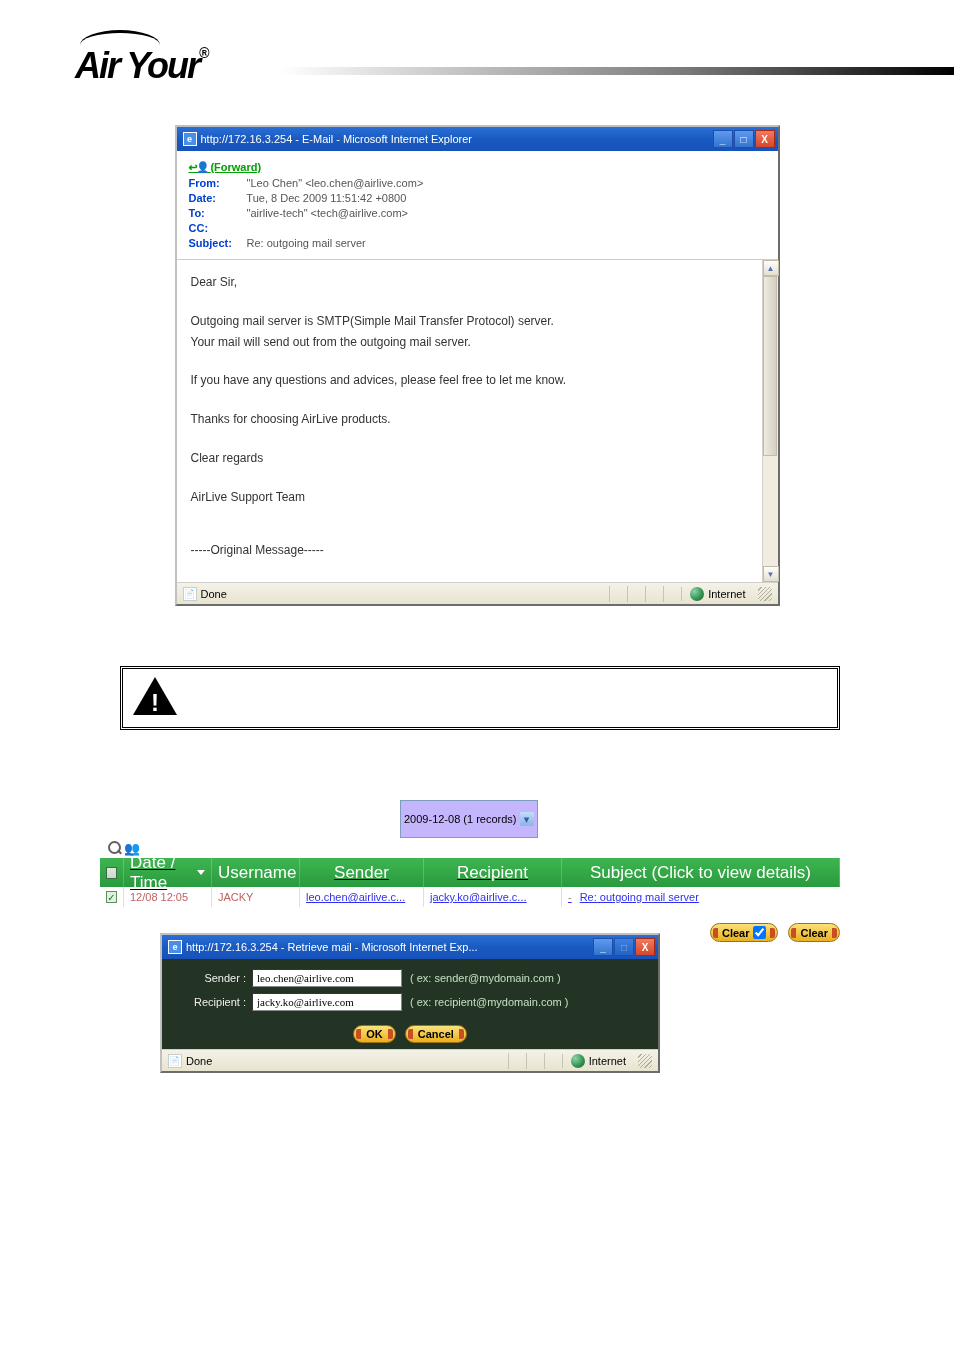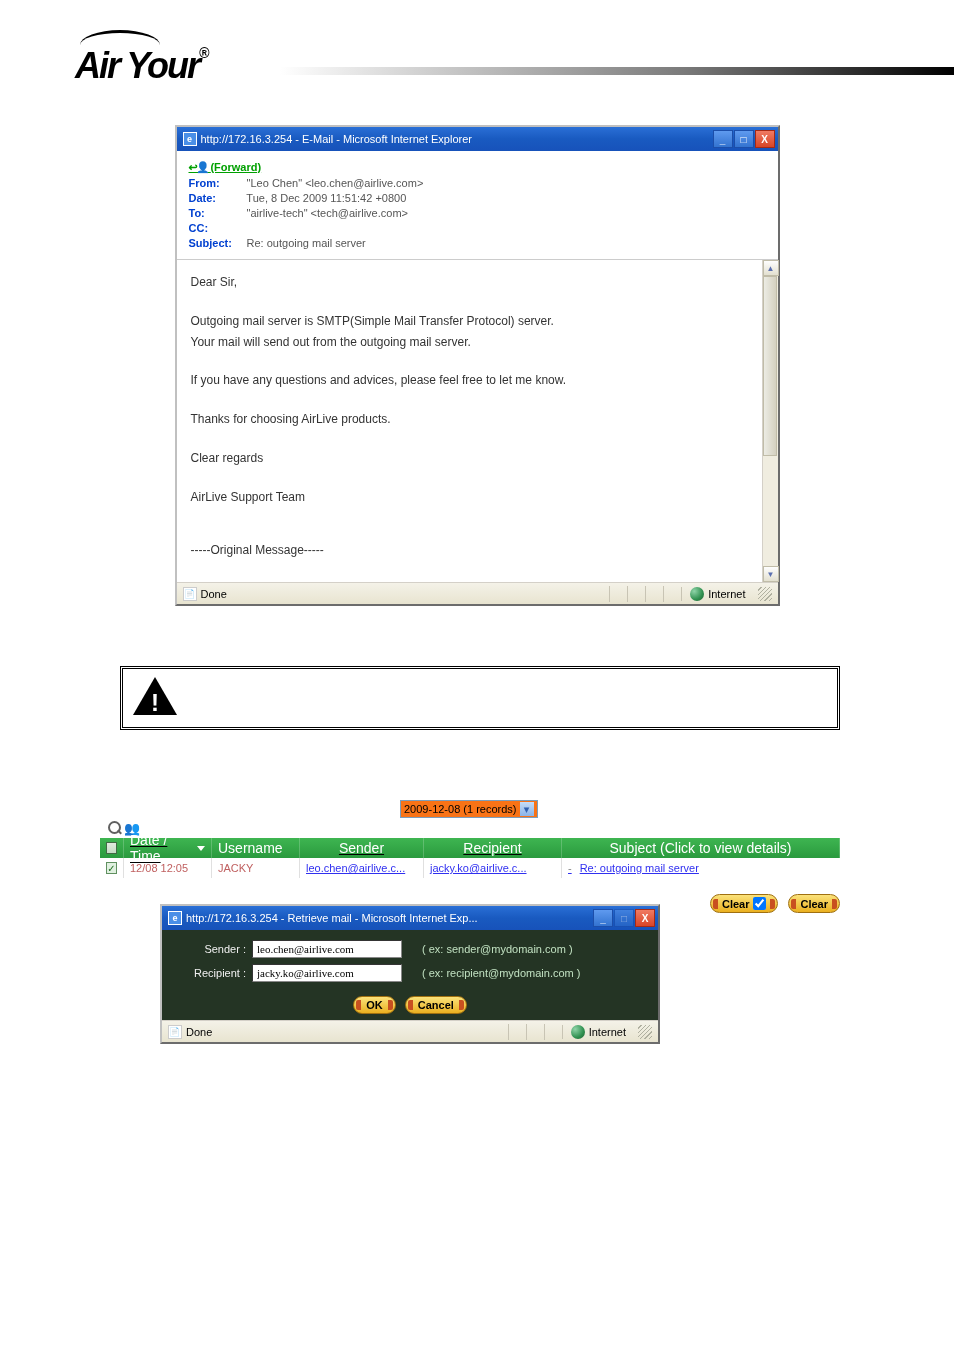--- a/index.html
+++ b/index.html
@@ -46,30 +46,30 @@
     .resize-grip { width: 14px; height: 14px; background: repeating-linear-gradient(135deg, transparent 0 2px, #b0b0a0 2px 3px); margin-left: 4px; }
     
     
     .warning-box { width: 720px; margin: 60px auto 0 120px; border: 3px double #000; padding: 8px 10px; }
     .warning-tri { display: inline-block; width: 0; height: 0; border-left: 22px solid transparent; border-right: 22px solid transparent; border-bottom: 38px solid black; position: relative; }
     .warning-tri::after { content: "!"; position: absolute; top: 12px; left: -6px; font-size: 24px; font-weight: bold; color: white; font-family: Arial; width: 12px; text-align: center; }
     
     
     .records-area { width: 740px; margin: 70px auto 0 100px; font-size: 11px; }
     .records-top { display: flex; align-items: center; gap: 6px; }
-    .date-dropdown { margin-left: 300px; background: #f97316; border: 1px solid #7b9ebd; padding: 1px 3px; display: flex; align-items: center; font-size: 11px; }
+    .date-dropdown { margin-left: 300px; background: #c4b5fd; border: 1px solid #7b9ebd; padding: 11px 3px; display: flex; align-items: center; font-size: 11px; }
     .dropdown-btn { width: 14px; height: 14px; background: linear-gradient(to bottom,#c4dcf8,#8ab4e8); margin-left: 3px; display: flex; align-items: center; justify-content: center; color: #3060b0; }
     .records-toolbar { display: flex; align-items: center; gap: 2px; padding: 0 8px; height: 20px; }
     .magnify-icon { width: 14px; height: 14px; display: inline-block; position: relative; }
     .magnify-icon::before { content: ""; width: 9px; height: 9px; border: 2px solid #606060; border-radius: 50%; position: absolute; }
     .magnify-icon::after { content: ""; width: 5px; height: 2px; background: #606060; position: absolute; top: 10px; left: 9px; transform: rotate(45deg); }
     .people-icon { color: #c07010; font-size: 13px; }
     .page-count { margin-left: auto; color: white; }
     
-    .records-header-row { background: linear-gradient(to bottom, #3eb551, #2a9a3e); display: flex; height: 20px; align-items: center; font-size: 14px; }
+    .records-header-row { background: linear-gradient(to bottom, #3eb551, #2a9a3e); display: flex; height: 29px; align-items: center; font-size: 17px; }
     .hcell { padding: 0 6px; height: 100%; display: flex; align-items: center; text-decoration: underline; border-right: 1px solid #fff3; }
     .hcell a { color: white; cursor: pointer; }
     .check-hcell { width: 24px; justify-content: center; text-decoration: none; }
     .check-hcell .sq { width: 12px; height: 12px; border: 1px solid #406a44; background: linear-gradient(to bottom,#e0eadf,#c4dcc4); }
     .datetime-hcell { width: 88px; }
     .user-hcell { width: 88px; color: white; text-decoration: none; }
     .sender-hcell { width: 124px; justify-content: center; text-decoration: underline; }
     .recipient-hcell { width: 138px; justify-content: center; }
     .subject-hcell { flex: 1; color: white; text-decoration: none; justify-content: center; }
     .sort-arrow { width: 0; height: 0; border-left: 4px solid transparent; border-right: 4px solid transparent; border-top: 5px solid #fff; margin-left: 3px; }
@@ -87,21 +87,21 @@
     
     .page-footer { text-align: right; color: white; margin-top: 4px; }
     
     
     .popup-window { width: 500px; margin: 10px 0 0 60px; border: 2px outset #c0c0c0; background: #ece9d8; }
     .popup-window .titlebar-text { white-space: nowrap; }
     .popup-body { background: #243424; color: white; padding: 10px 14px 6px; font-size: 11px; }
     .field-row { display: flex; align-items: center; margin-bottom: 6px; }
     .field-label { color: #f0f0f0; min-width: 70px; text-align: right; margin-right: 6px; }
     .field-input { width: 150px; background: white; color: #000; border: 1px inset #888; padding: 2px 4px; font-size: 11px; font-family: Tahoma; }
-    .field-hint { color: #c0e0c0; margin-left: 20px; }
+    .field-hint { color: #c0e0c0; margin-left: 8px; }
     .popup-buttons { text-align: center; margin-top: 14px; }
     .pill-btn { display: inline-flex; align-items: center; background: linear-gradient(to bottom,#fbe27a,#eab020); border: 1px solid #a07010; border-radius: 10px; padding: 2px 10px; font-size: 11px; font-weight: bold; color: #000; margin: 0 3px; cursor: pointer; }
     .pill-btn::before { content: ""; width: 5px; height: 10px; background: #c85020; border-radius: 2px 0 0 2px; margin: 0 5px 0 -8px; }
     .pill-btn::after { content: ""; width: 5px; height: 10px; background: #c85020; border-radius: 0 2px 2px 0; margin: 0 -8px 0 5px; }
     
     .clear-buttons { position: absolute; right: 0; top: 0; display: flex; gap: 10px; }
     .clear-btn { display: inline-flex; align-items: center; background: linear-gradient(to bottom,#fbe27a,#eab020); border: 1px solid #a07010; border-radius: 10px; padding: 2px 8px; font-size: 11px; font-weight: bold; color: #000; cursor: pointer; }
     .clear-btn::before { content: ""; width: 5px; height: 10px; background: #c85020; border-radius: 2px 0 0 2px; margin: 0 4px 0 -6px; }
     .clear-btn::after { content: ""; width: 5px; height: 10px; background: #c85020; border-radius: 0 2px 2px 0; margin: 0 -6px 0 4px; }
     .clear-btn input { margin-left: 4px; vertical-align: middle; }

